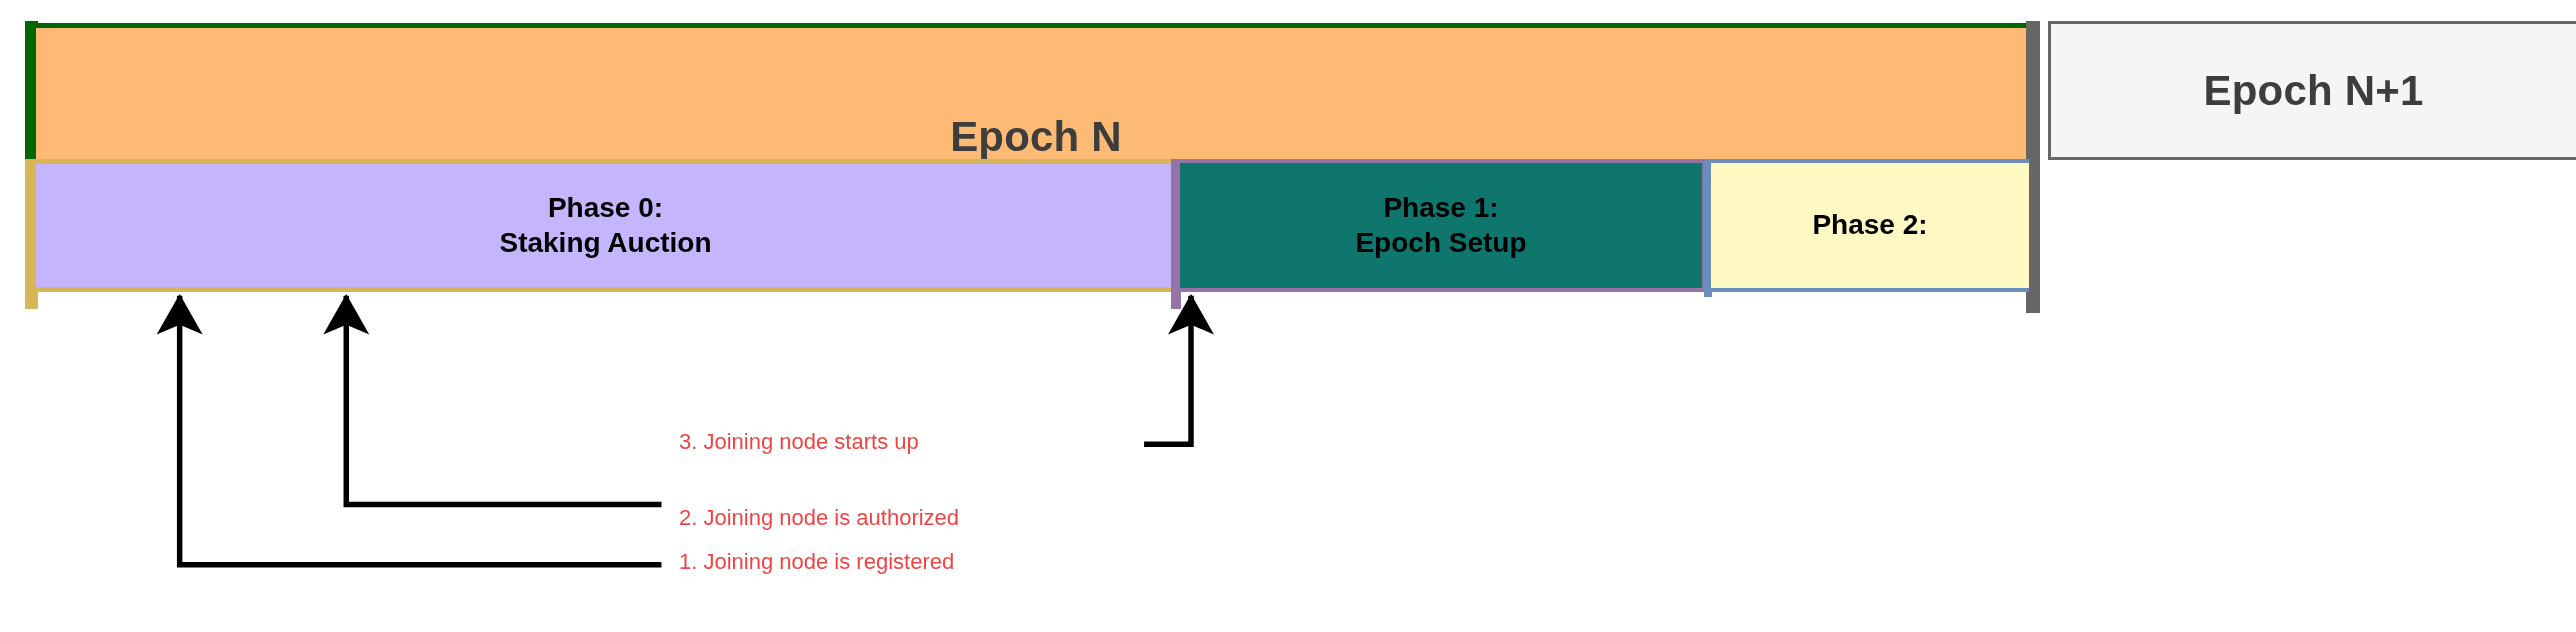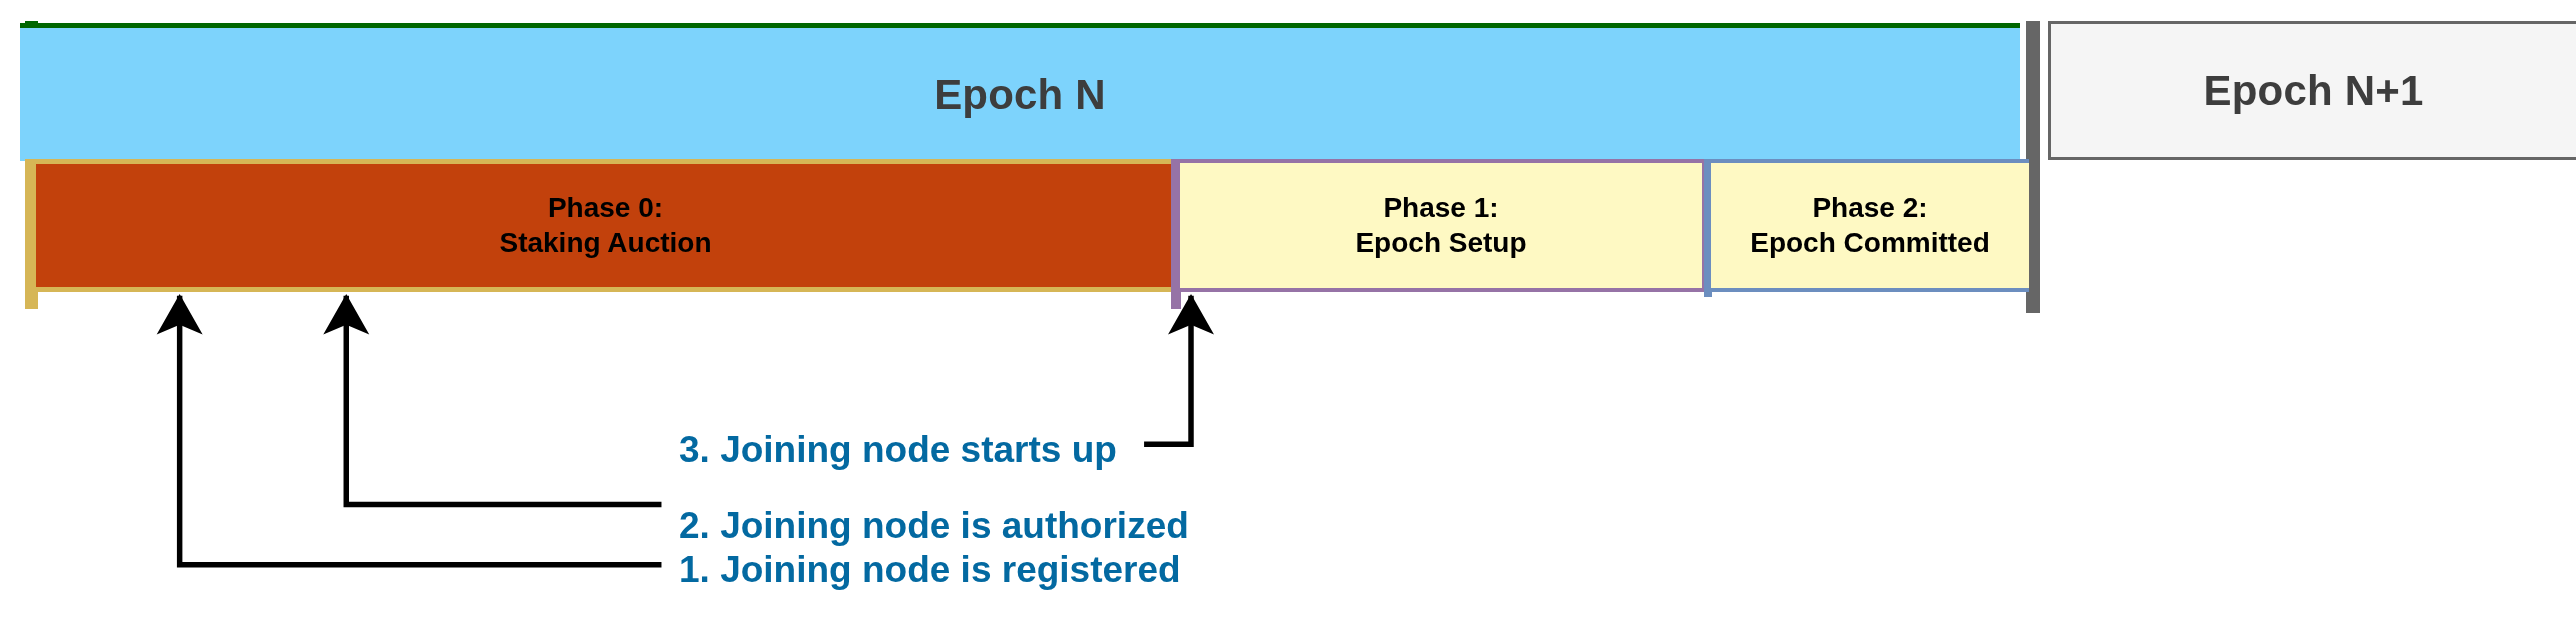--- a/index.html
+++ b/index.html
@@ -30,26 +30,27 @@
   }
   .epoch-label {
     font-size: 42px;
     font-weight: bold;
     color: #3d3d3d;
     letter-spacing: 0.2px;
     white-space: nowrap;
   }
 
   #epoch-n {
-    left: 20px;
+    left: 36px;
     top: 23px;
     width: 2000px;
     height: 138px;
-    background: #7dd3fc;
+    background: #fdba74;
     border-top: 5.5px solid #006600;
+    align-items: flex-end;
   }
 
   #epoch-n-leftbar {
     position: absolute;
     left: 25px;
     top: 21px;
     width: 12.5px;
     height: 141px;
     background: #006600;
   }
@@ -90,36 +91,36 @@
     font-size: 28px;
     font-weight: bold;
     color: #000000;
     line-height: 1.22;
     white-space: nowrap;
   }
 
   #phase-0 {
     left: 36px;
     width: 1144px;
-    background: #c2410c;
+    background: #c4b5fd;
     border: 5.5px solid #d6b656;
     border-left: none;
   }
   #phase-0-leftbar {
     position: absolute;
     left: 25px;
     top: 159px;
     width: 12.5px;
     height: 150px;
     background: #d6b656;
   }
   #phase-1 {
     left: 1180px;
     width: 526px;
-    background: #fef9c3;
+    background: #0f766e;
     border: 4.7px solid #9673a6;
     border-left: none;
   }
   #phase-1-leftbar {
     position: absolute;
     left: 1171px;
     top: 159px;
     width: 10.2px;
     height: 150px;
     background: #9673a6;
@@ -146,25 +147,24 @@
   #annotations {
     position: absolute;
     left: 0;
     top: 0;
     width: 2576px;
     height: 632px;
     pointer-events: none;
   }
   .anno-label {
     position: absolute;
-    font-size: 37px;
-    color: #0369a1;
+    font-size: 22px;
+    color: #ef4444;
     white-space: nowrap;
     font-family: "Liberation Sans", sans-serif;
-    font-weight: bold;
   }
   #anno-3 { left: 679px; top: 429px; }
   #anno-2 { left: 679px; top: 489px; margin-top: 16px; }
   #anno-1 { left: 679px; top: 549px; }
 </style>
 </head>
 <body>
 
 <div id="canvas">
 
@@ -188,21 +188,20 @@
 
   <div id="phase-1-leftbar"></div>
   <div class="phase-box" id="phase-1">
     <span class="phase-line">Phase 1:</span>
     <span class="phase-line">Epoch Setup</span>
   </div>
 
   <div id="phase-2-leftbar"></div>
   <div class="phase-box" id="phase-2">
     <span class="phase-line">Phase 2:</span>
-    <span class="phase-line">Epoch Committed</span>
   </div>
 
   <svg id="annotations" viewBox="0 0 3292 808" width="2576" height="632">
     <defs>
       <marker id="arrowhead" markerWidth="9" markerHeight="9" refX="7.5" refY="4.5" orient="auto" markerUnits="strokeWidth">
         <path d="M 0.4 8.7 L 7.8 4.5 L 0.4 0.3 L 2.2 4.5 Z" fill="#000000"></path>
       </marker>
     </defs>
 
     <path d="M 845 722 L 229 722 L 229 378" fill="none" stroke="#000000" stroke-width="7" marker-end="url(#arrowhead)"></path>

